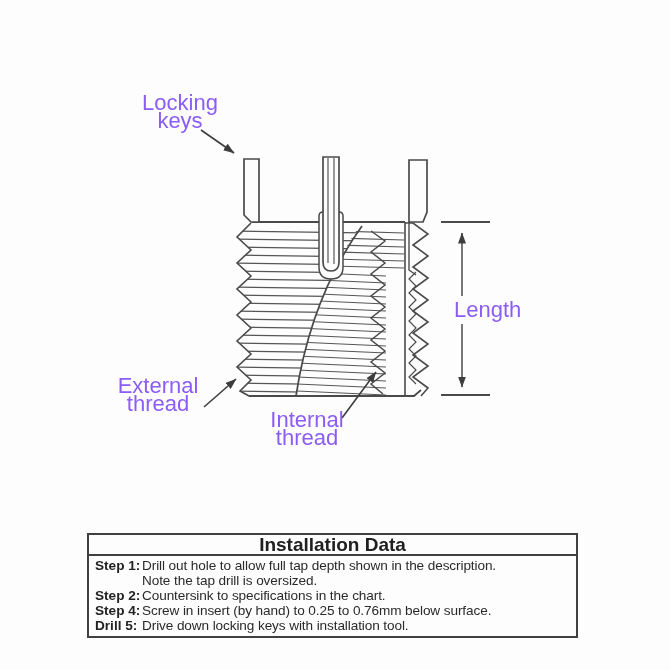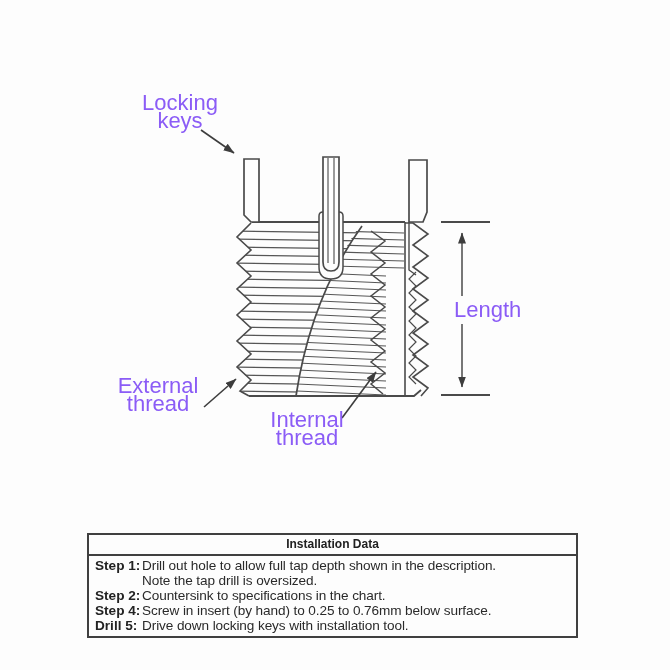--- a/index.html
+++ b/index.html
@@ -15,21 +15,21 @@
     position:absolute;white-space:pre-line;text-align:center;
     font-size:22px;line-height:17.5px;color:#8b5cf6;
   }
   .dlabel.single{white-space:nowrap;}
   
   .itable{
     position:absolute;left:87px;top:533px;width:491px;
     border:2px solid #404040;background:#fdfdfd;box-sizing:border-box;
   }
   .itable-header{
-    font-weight:bold;font-size:12px;line-height:19px;height:19px;
+    font-weight:bold;font-size:19px;line-height:19px;height:19px;
     text-align:center;border-bottom:2px solid #404040;color:#202020;
   }
   .itable-body{padding:2px 16px 3px 6px;}
   .step-row{display:flex;align-items:flex-start;}
   .step-label{
     flex:none;width:47px;font-weight:bold;font-size:13.6px;line-height:15.1px;color:#232323;
   }
   .step-text{
     flex:1;font-size:13.6px;line-height:15.1px;white-space:pre-line;color:#2a2a2a;
     letter-spacing:-0.1px;

